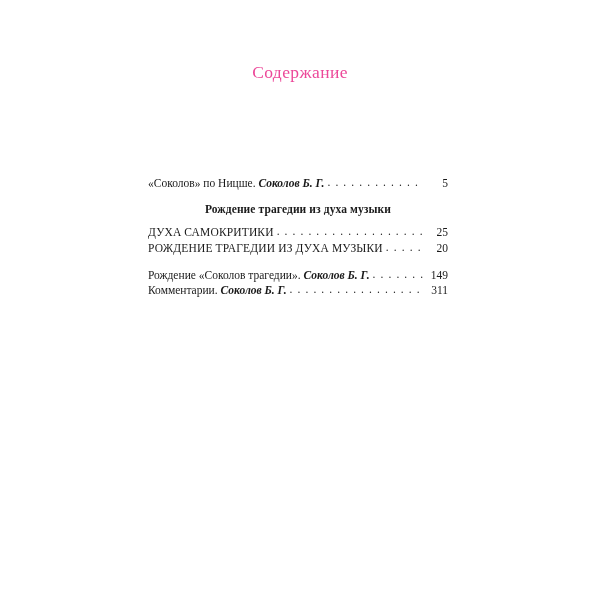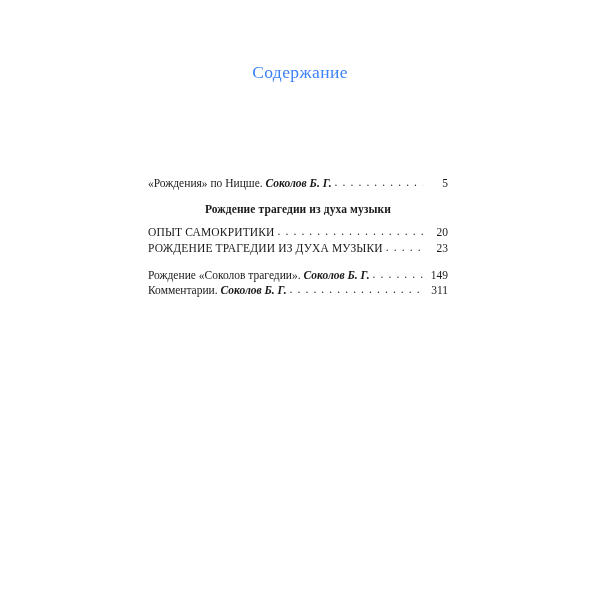--- a/index.html
+++ b/index.html
@@ -25,21 +25,21 @@
   }
   .toc-title {
     position: absolute;
     left: 0;
     top: 62px;
     width: 600px;
     text-align: center;
     font-size: 17.5px;
     font-weight: normal;
     letter-spacing: 0.4px;
-    color: #3b82f6;
+    color: #ec4899;
   }
   .toc-body {
     position: absolute;
     left: 148px;
     top: 178px;
     width: 300px;
     font-size: 11.5px;
     line-height: 1.0;
   }
   .entry {
@@ -86,37 +86,37 @@
 </head>
 <body>
 
 <div class="page">
 
   <div class="toc-title">Содержание</div>
 
   <div class="toc-body">
 
     <div class="entry">
-      <span class="txt"><span>«Рождения» по Ницше. </span><span class="italic">Соколов Б. Г.</span></span>
+      <span class="txt"><span>«Соколов» по Ницше. </span><span class="italic">Соколов Б. Г.</span></span>
       <span class="leader">. . . . . . . . . . . . . . . . . . . . . . . . . . . . . . . . . . . . . . . . . . . . . . . . . .</span>
       <span class="pg">5</span>
     </div>
 
     <div class="section-head">Рождение трагедии из духа музыки</div>
 
     <div class="entry group-inner">
-      <span class="txt caps">ОПЫТ САМОКРИТИКИ</span>
+      <span class="txt caps">ДУХА САМОКРИТИКИ</span>
       <span class="leader">. . . . . . . . . . . . . . . . . . . . . . . . . . . . . . . . . . . . . . . . . . . . . . . . . .</span>
-      <span class="pg">20</span>
+      <span class="pg">25</span>
     </div>
 
     <div class="entry group-inner">
       <span class="txt caps">РОЖДЕНИЕ ТРАГЕДИИ ИЗ ДУХА МУЗЫКИ</span>
       <span class="leader">. . . . . . . . . . . . . . . . . . . . . . . . . . . . . . . . . . . . . . . . . . . . . . . . . .</span>
-      <span class="pg">23</span>
+      <span class="pg">20</span>
     </div>
 
     <div class="entry group-gap-top">
       <span class="txt"><span>Рождение «Соколов трагедии». </span><span class="italic">Соколов Б. Г.</span></span>
       <span class="leader">. . . . . . . . . . . . . . . . . . . . . . . . . . . . . . . . . . . . . . . . . . . . . . . . . .</span>
       <span class="pg">149</span>
     </div>
 
     <div class="entry">
       <span class="txt"><span>Комментарии. </span><span class="italic">Соколов Б. Г.</span></span>

